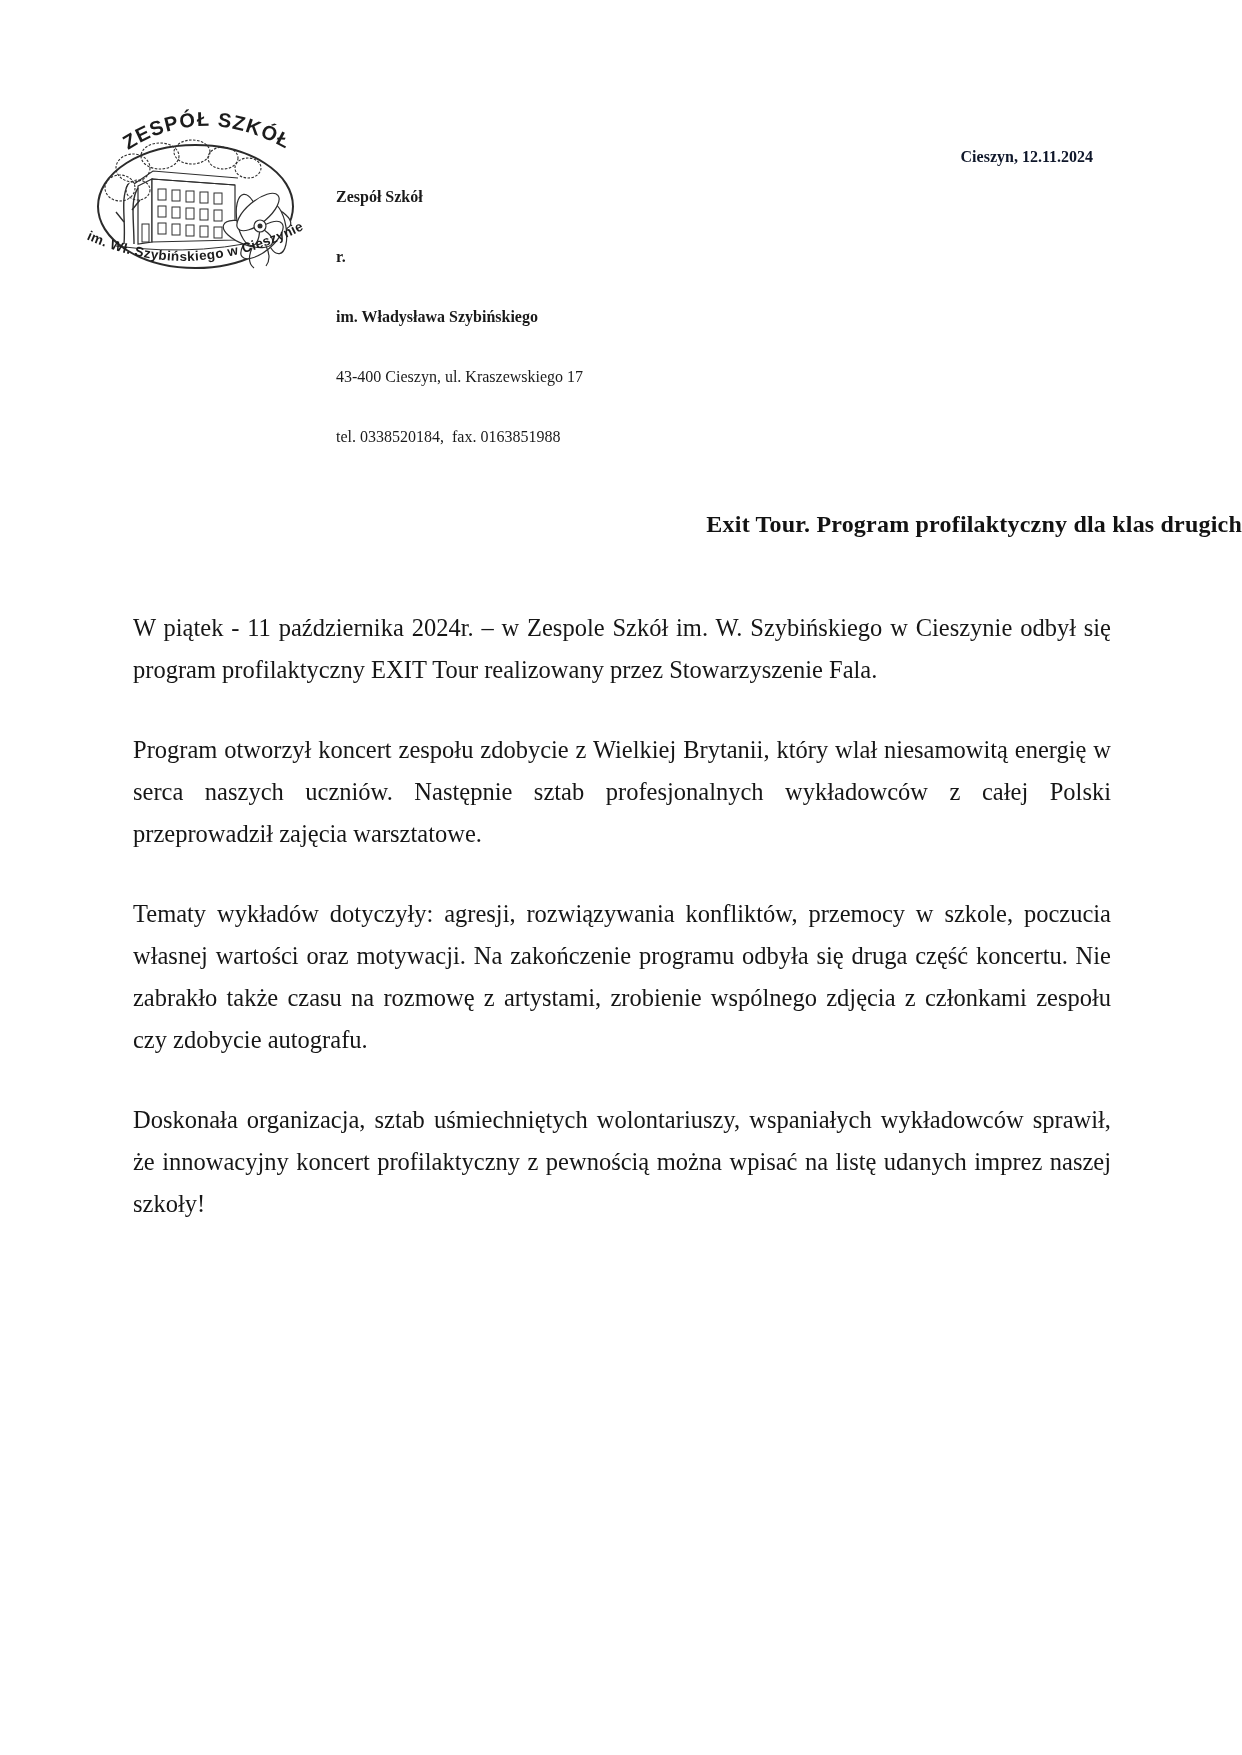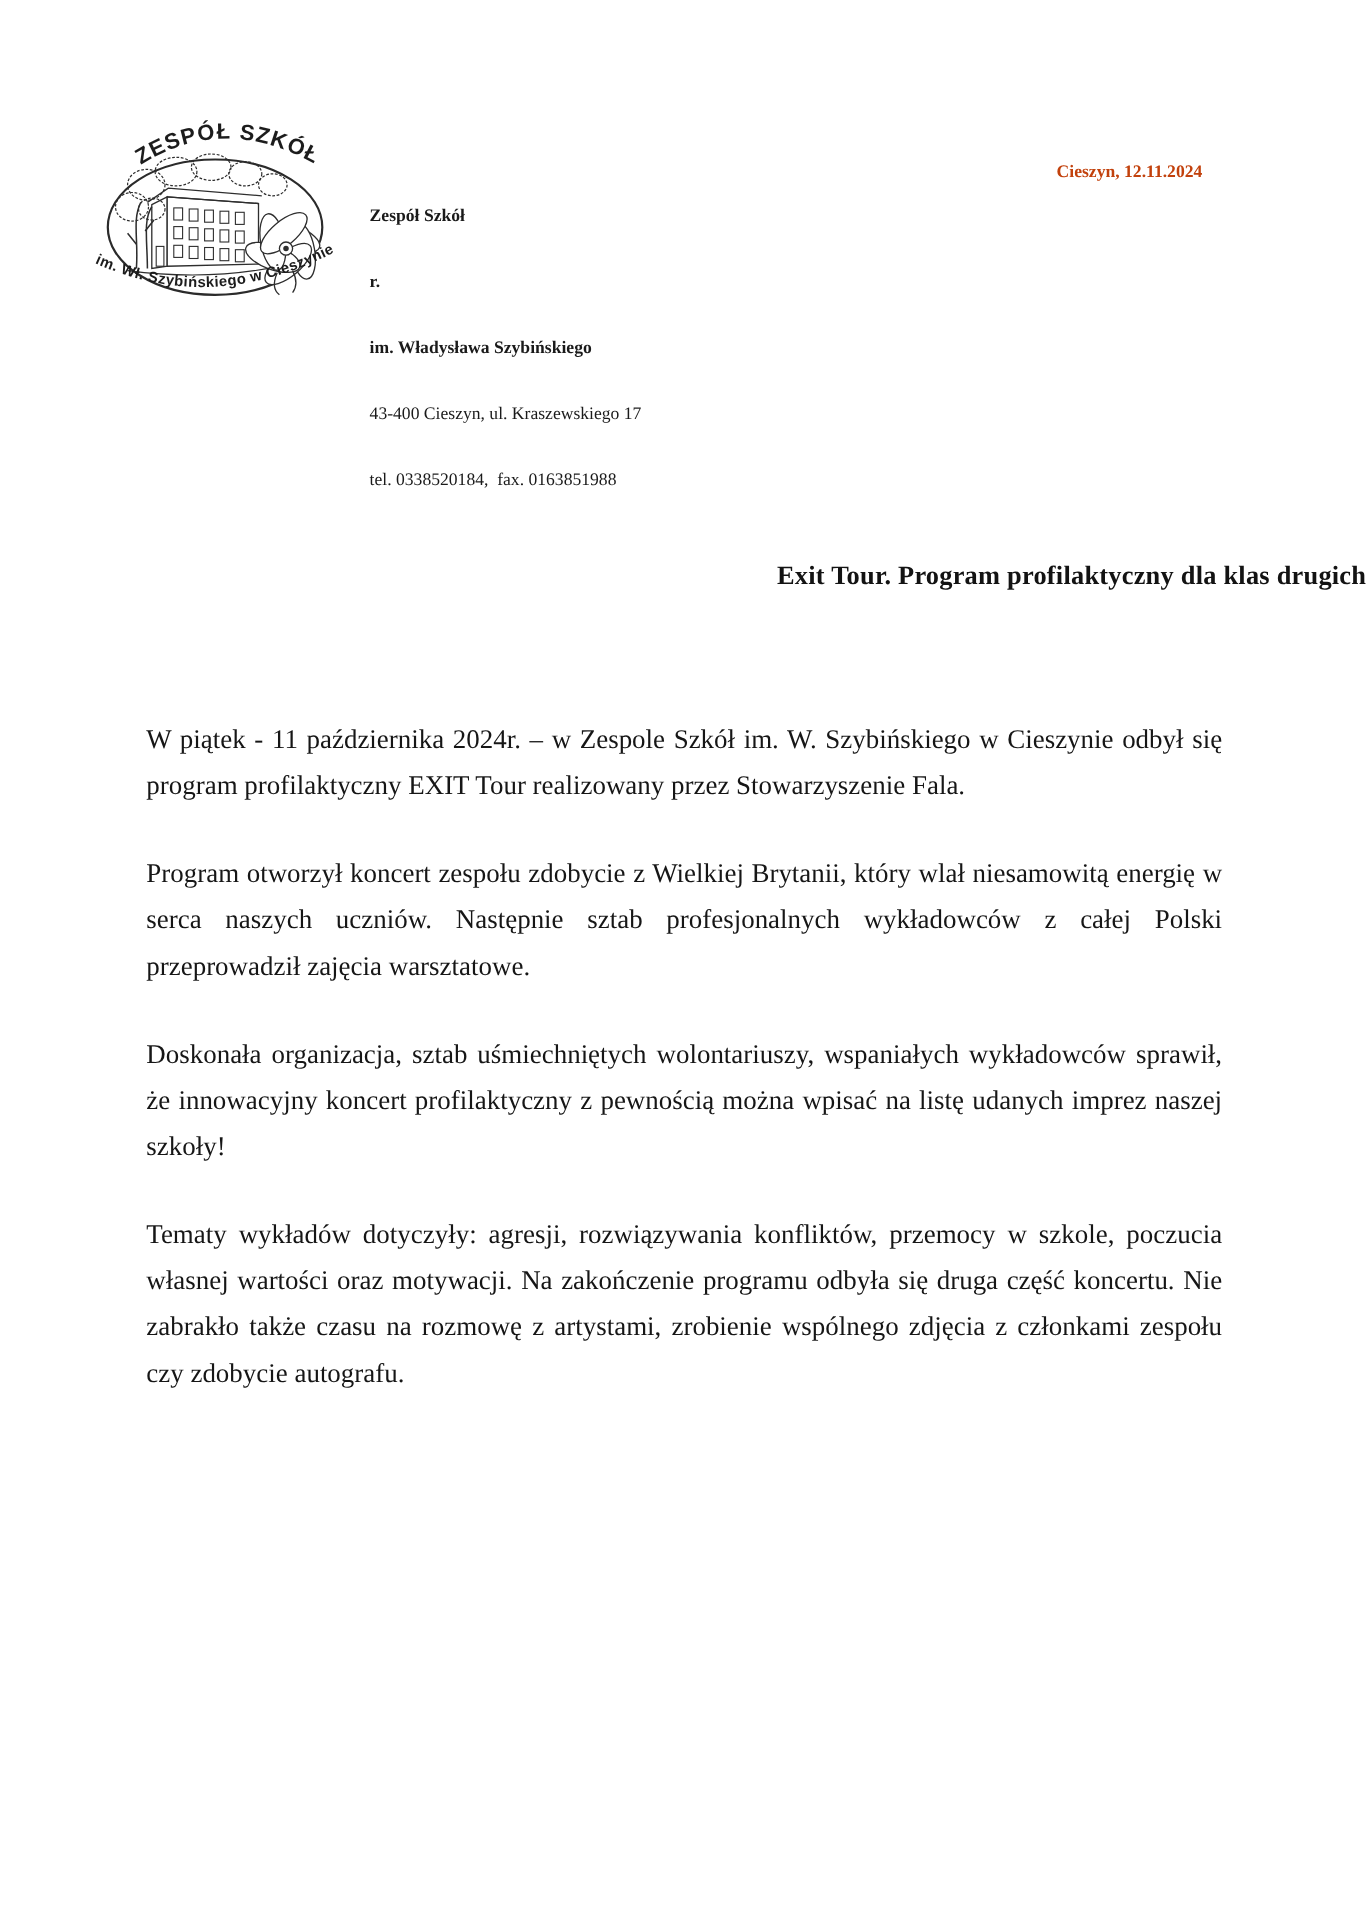--- a/index.html
+++ b/index.html
@@ -34,21 +34,21 @@
     color: #1a1a1a;
   }
   .lh-line { display: block; }
   .lh-bold { font-weight: bold; }
   .date-line {
     position: absolute;
     top: 148px;
     right: 149px;
     font-size: 16px;
     font-weight: bold;
-    color: #c2410c;
+    color: #0f172a;
     white-space: pre-wrap;
   }
 
   
   .doc-title {
     position: absolute;
     top: 511px;
     left: 0;
     width: 100%;
     text-align: right;
@@ -61,21 +61,20 @@
   
   .doc-body {
     position: absolute;
     left: 133px;
     top: 607px;
     width: 978px;
     font-size: 24.5px;
     line-height: 42px;
     text-align: justify;
     color: #161616;
-    margin-top: 45px;
   }
   .doc-body p { margin: 0 0 38px 0; }
 </style>
 </head>
 <body>
 
 <div class="page">
 
   <svg class="logo-stamp" viewBox="0 0 240 192" xmlns="http://www.w3.org/2000/svg">
     <defs>
@@ -162,17 +161,17 @@
     <span class="lh-line">tel. 0338520184,  fax. 0163851988</span>
   </div>
 
   <div class="date-line">Cieszyn, 12.11.2024</div>
 
   <h1 class="doc-title">Exit Tour. Program profilaktyczny dla klas drugich</h1>
 
   <div class="doc-body">
     <p>W piątek - 11 października 2024r. – w Zespole Szkół im. W. Szybińskiego w Cieszynie odbył się program profilaktyczny EXIT Tour realizowany przez Stowarzyszenie Fala.</p>
     <p>Program otworzył koncert zespołu zdobycie z Wielkiej Brytanii, który wlał niesamowitą energię w serca naszych uczniów. Następnie sztab profesjonalnych wykładowców z całej Polski przeprowadził zajęcia warsztatowe.</p>
+    <p>Tematy wykładów dotyczyły: agresji, rozwiązywania konfliktów, przemocy w szkole, poczucia własnej wartości oraz motywacji. Na zakończenie programu odbyła się druga część koncertu. Nie zabrakło także czasu na rozmowę z artystami, zrobienie wspólnego zdjęcia z członkami zespołu czy zdobycie autografu.</p>
     <p>Doskonała organizacja, sztab uśmiechniętych wolontariuszy, wspaniałych wykładowców sprawił, że innowacyjny koncert profilaktyczny z pewnością można wpisać na listę udanych imprez naszej szkoły!</p>
-    <p>Tematy wykładów dotyczyły: agresji, rozwiązywania konfliktów, przemocy w szkole, poczucia własnej wartości oraz motywacji. Na zakończenie programu odbyła się druga część koncertu. Nie zabrakło także czasu na rozmowę z artystami, zrobienie wspólnego zdjęcia z członkami zespołu czy zdobycie autografu.</p>
   </div>
 
 </div>
 
 </body></html>

